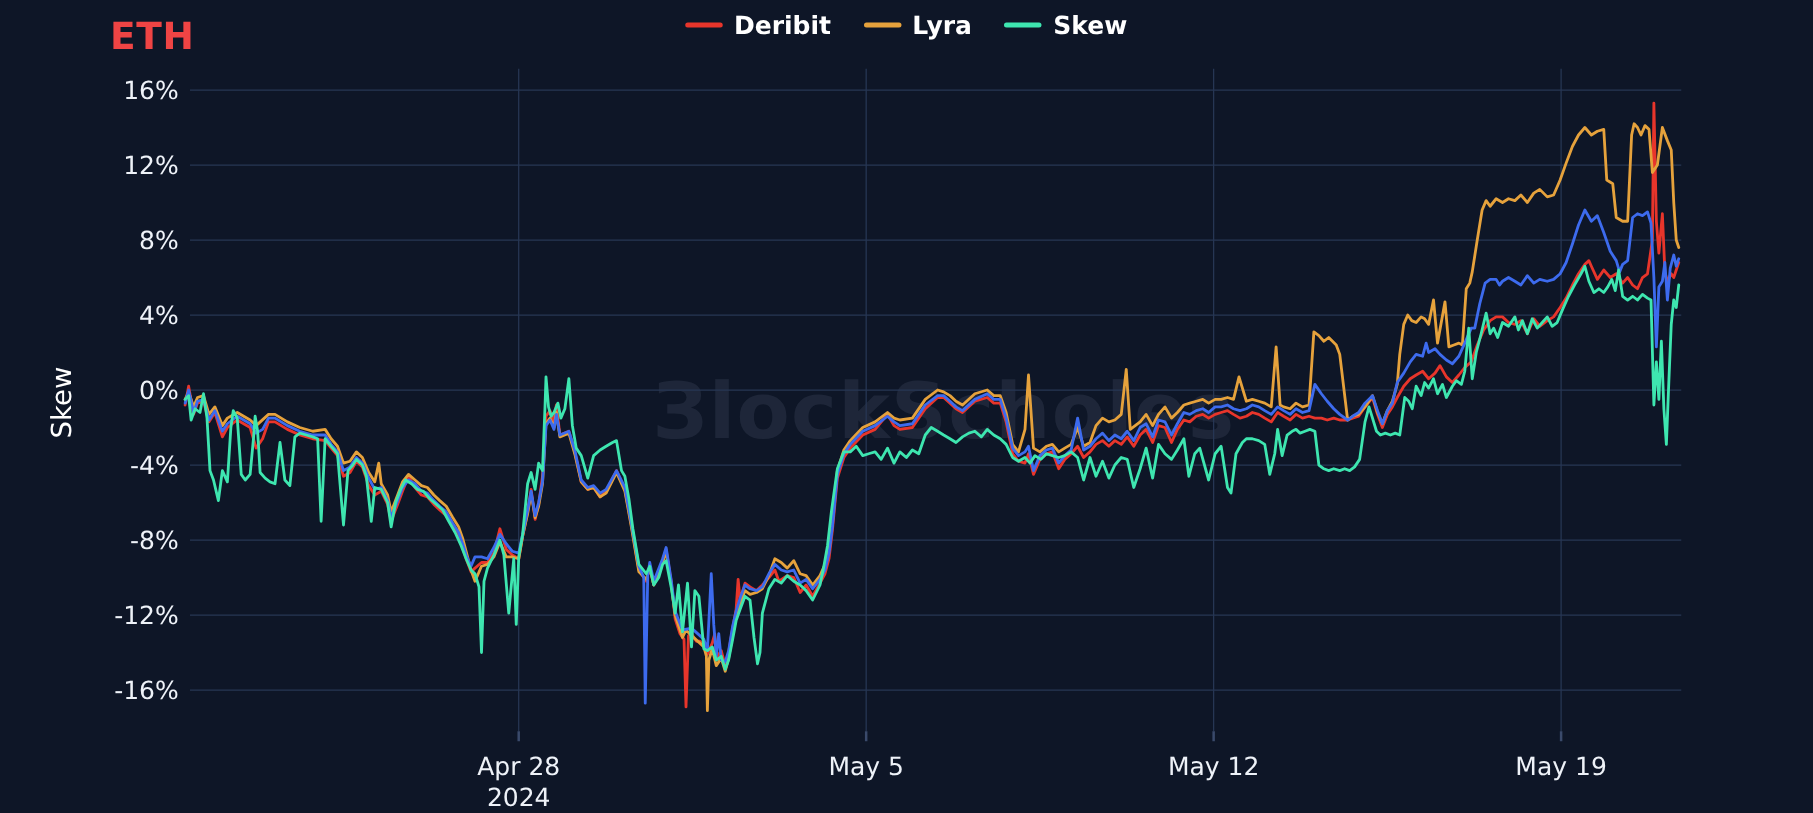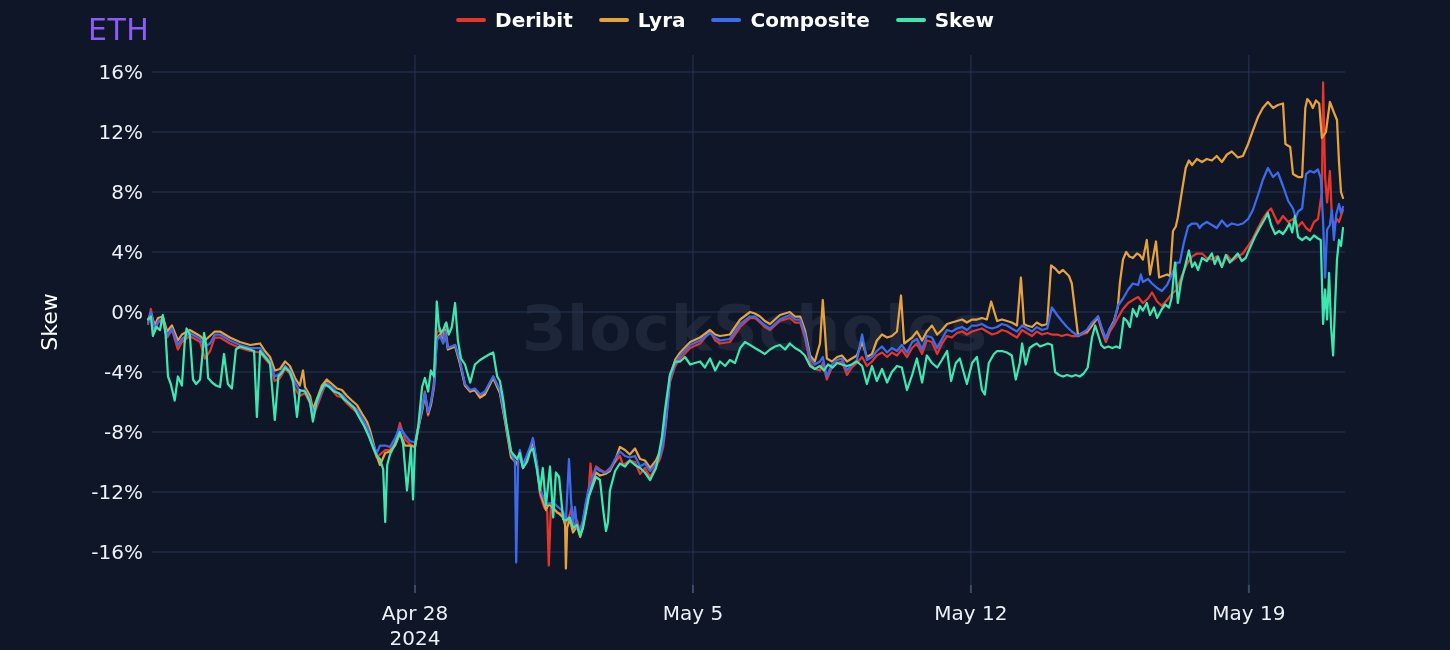--- a/index.html
+++ b/index.html
@@ -4,21 +4,21 @@
 <style>
   html,body{margin:0;padding:0;}
   body{
     width:1450px;height:650px;position:relative;overflow:hidden;
     background:#0e1627;
     font-family:"DejaVu Sans","Liberation Sans",sans-serif;
     -webkit-font-smoothing:antialiased;
   }
   .chart-title{
     position:absolute;left:88px;top:12px;
-    color:#8b5cf6;font-size:30px;font-weight:400;letter-spacing:0.5px;
+    color:#ef4444;font-size:30px;font-weight:700;letter-spacing:0.5px;
   }
   .legend{
     position:absolute;top:8px;left:50%;transform:translateX(-50%);
     display:flex;gap:26px;white-space:nowrap;
   }
   .legend-item{display:flex;align-items:center;gap:9px;cursor:pointer;}
   .legend-swatch{width:30px;height:4px;border-radius:2px;display:inline-block;}
   .legend-label{color:#ffffff;font-size:20px;font-weight:600;}
   .watermark{
     position:absolute;left:522px;top:292px;
@@ -37,24 +37,20 @@
 <div class="chart-title">ETH</div>
 
 <div class="legend">
     <div class="legend-item">
       <span class="legend-swatch" style="background: rgb(232, 53, 43);"></span>
       <span class="legend-label">Deribit</span>
     </div>
     <div class="legend-item">
       <span class="legend-swatch" style="background: rgb(230, 162, 60);"></span>
       <span class="legend-label">Lyra</span>
-    </div>
-    <div class="legend-item">
-      <span class="legend-swatch" style="background: rgb(61, 107, 238);"></span>
-      <span class="legend-label">Composite</span>
     </div>
     <div class="legend-item">
       <span class="legend-swatch" style="background: rgb(62, 230, 176);"></span>
       <span class="legend-label">Skew</span>
     </div>
   </div>
 
 <div class="watermark">ЗlockScholes</div>
 
 <svg id="chart-svg" width="1450" height="650" viewBox="0 0 1450 650" style="position:absolute;left:0;top:0;">

